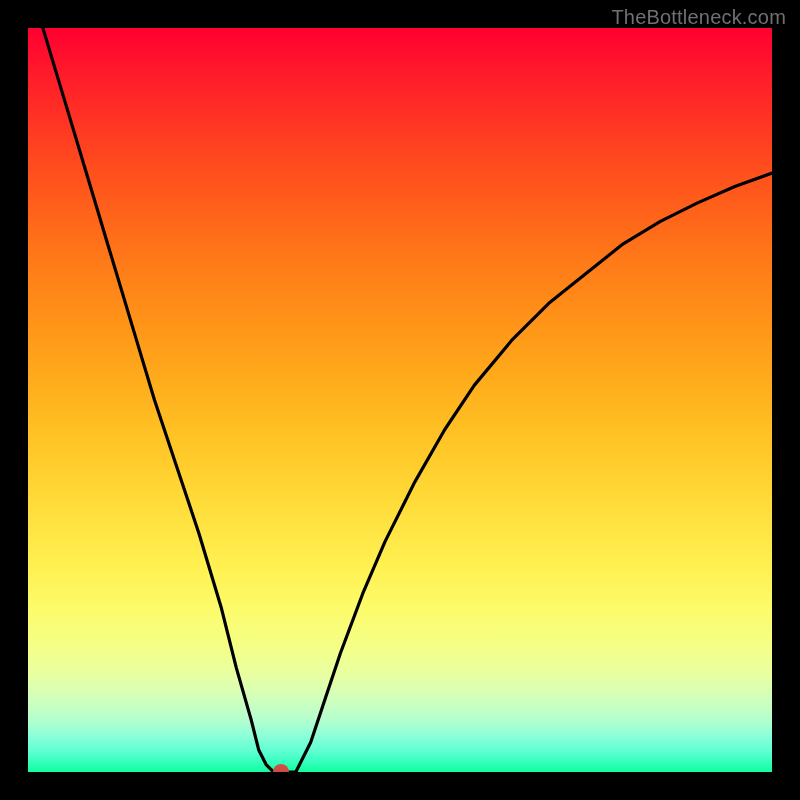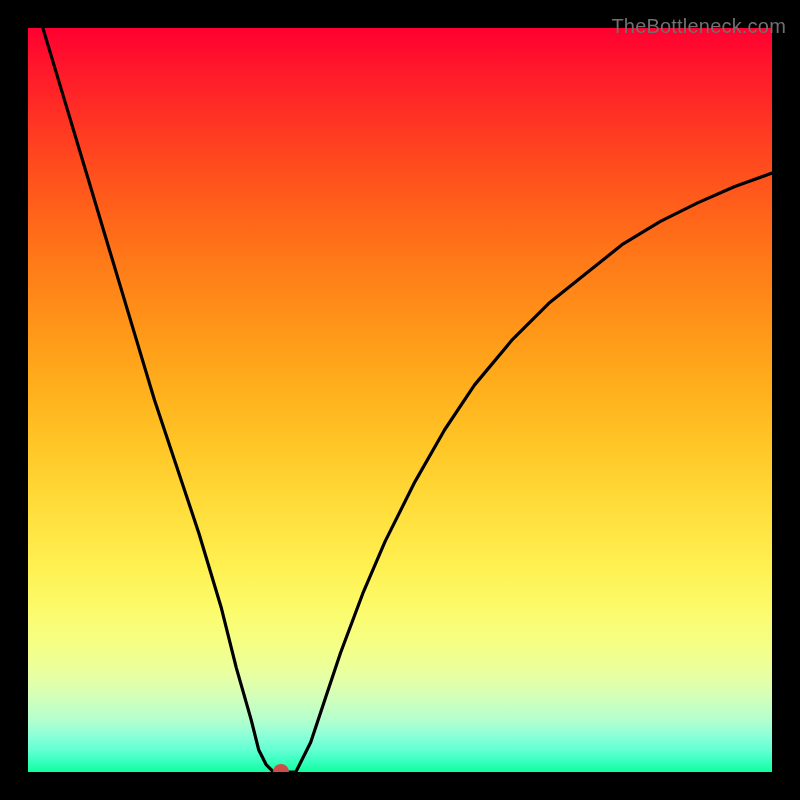--- a/index.html
+++ b/index.html
@@ -49,21 +49,21 @@
       #d2ffbb 90%,
       #b4ffce 93%,
       #8effd8 95%,
       #64ffd4 97%,
       #3affc0 98.5%,
       #0fff9e 100%
     );
   }
   .watermark {
     position: absolute;
-    top: 15px;
+    top: 6px;
     right: 14px;
     color: #707070;
     font-size: 20px;
     font-weight: 500;
     letter-spacing: 0.2px;
   }
   svg.curve {
     position: absolute;
     inset: 0;
   }

